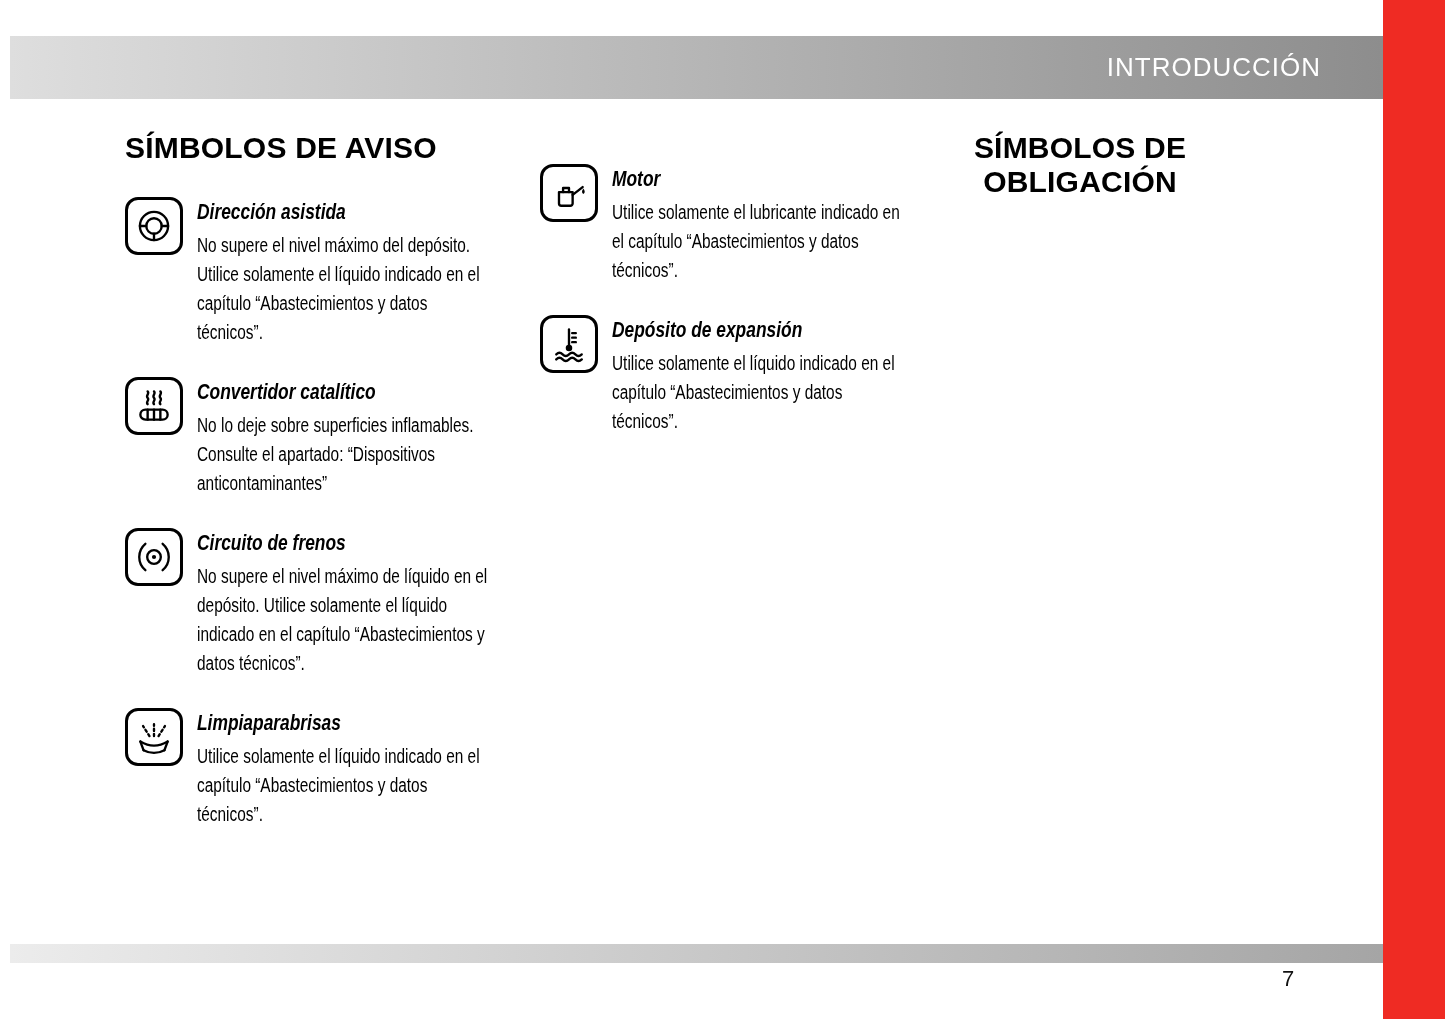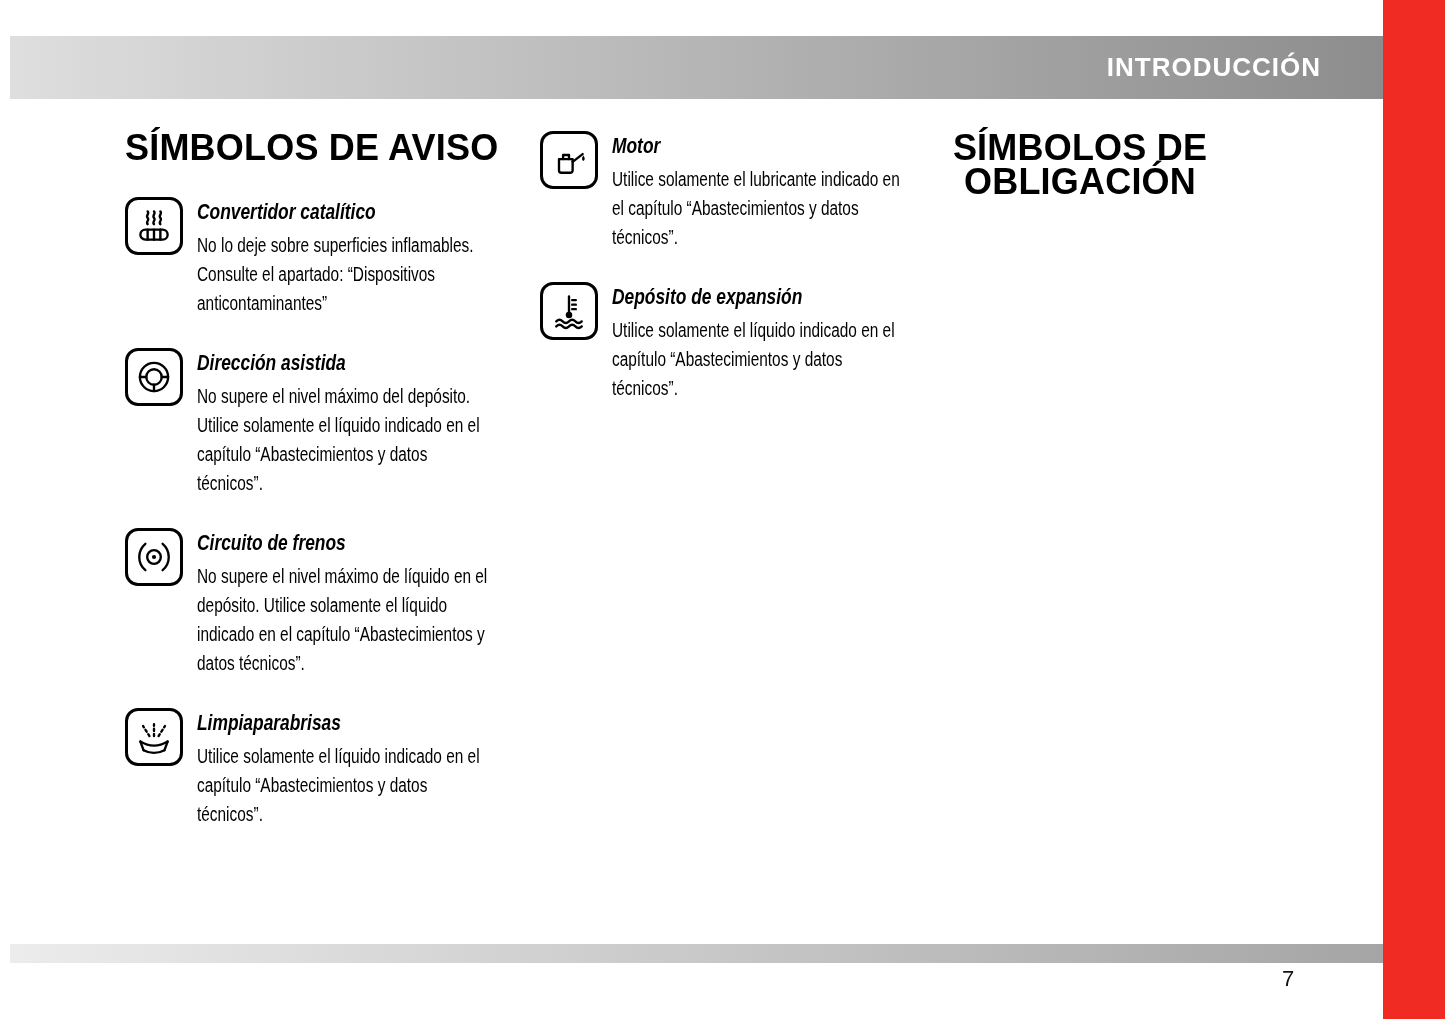--- a/index.html
+++ b/index.html
@@ -10,35 +10,35 @@
   .page { position:absolute; inset:0; background:#fff; }
 
   
   .red-band { position:absolute; top:0; right:0; width:62px; height:1019px;
     background:var(--accent-red,#ef2b23); }
 
   
   .top-bar { position:absolute; left:10px; top:36px; right:62px; height:63px;
     background:linear-gradient(to right, var(--bar-light,#dedede), var(--bar-dark,#8d8d8d));
     display:flex; align-items:center; justify-content:flex-end; padding-right:62px; box-sizing:border-box; }
-  .top-bar-title { color:#fff; font-weight:bold; font-size:26px; letter-spacing:1px; }
+  .top-bar-title { color:#fff; font-weight:normal; font-size:26px; letter-spacing:1px; }
 
   
   .bottom-bar { position:absolute; left:10px; right:62px; top:944px; height:19px;
     background:linear-gradient(to right, var(--bar-lighter,#ececec), var(--bar-mid,#a5a5a5)); }
   .page-number { position:absolute; top:966px; left:1268px; width:40px; text-align:center;
     font-size:22px; color:#111; }
 
   
   .col { position:absolute; top:131px; }
   .col-1 { left:125px; width:440px; }
-  .col-2 { left:540px; width:440px; }
+  .col-2 { left:540px; width:440px;margin-top:33px; }
   .col-3 { left:950px; width:260px; }
 
-  .section-title { font-weight:bold; font-size:36px; line-height:34px;
+  .section-title { font-weight:bold; font-size:30px; line-height:34px;
     letter-spacing:0.2px; color:#000; margin:0 0 32px 0; }
   .col-3 .section-title { margin-bottom:32px;text-align:center; }
 
   .item { display:flex; align-items:flex-start; gap:14px; margin-bottom:30px; }
 
   .icon-box { flex:0 0 58px; width:58px; height:58px; box-sizing:border-box;
     border:3.5px solid #000; border-radius:13px;
     display:flex; align-items:center; justify-content:center; background:#fff; }
   .icon-circle { flex:0 0 52px; width:52px; height:52px; box-sizing:border-box;
     border:3.5px solid #000; border-radius:50%; margin-left:5px;
@@ -64,44 +64,44 @@
   <div class="top-bar">
     <span class="top-bar-title">INTRODUCCIÓN</span>
   </div>
 
   <div class="col col-1">
     <h1 class="section-title">SÍMBOLOS DE AVISO</h1>
 
     <div class="item">
       <span class="icon-box">
         <svg class="glyph" viewBox="0 0 44 44" width="40" height="40">
+          <circle class="st" cx="22" cy="22" r="15.5"></circle>
+          <circle class="st" cx="22" cy="22" r="8.5"></circle>
+          <path class="st" d="M6.5 22 h7 M30.5 22 h7 M22 30.5 v7"></path>
+        </svg>
+      </span>
+      <div class="item-text">
+        <div class="item-title">Dirección asistida</div>
+        <div class="item-body">No supere el nivel máximo del depósito. Utilice solamente el líquido indicado en el capítulo “Abastecimientos y datos técnicos”.</div>
+      </div>
+    </div>
+
+    <div class="item">
+      <span class="icon-box">
+        <svg class="glyph" viewBox="0 0 44 44" width="40" height="40">
           <path class="st" d="M15 6 c2.5 2.5 -2.5 4.5 0 7 c2.5 2.5 -2.5 4.5 0 7"></path>
           <path class="st" d="M22 6 c2.5 2.5 -2.5 4.5 0 7 c2.5 2.5 -2.5 4.5 0 7"></path>
           <path class="st" d="M29 6 c2.5 2.5 -2.5 4.5 0 7 c2.5 2.5 -2.5 4.5 0 7"></path>
           <rect class="st" x="7" y="26" width="30" height="11" rx="5.5"></rect>
           <path class="st" d="M15 26 v11 M22 26 v11 M29 26 v11"></path>
         </svg>
       </span>
       <div class="item-text">
         <div class="item-title">Convertidor catalítico</div>
         <div class="item-body">No lo deje sobre superficies inflamables. Consulte el apartado: “Dispositivos anticontaminantes”</div>
-      </div>
-    </div>
-
-    <div class="item">
-      <span class="icon-box">
-        <svg class="glyph" viewBox="0 0 44 44" width="40" height="40">
-          <circle class="st" cx="22" cy="22" r="15.5"></circle>
-          <circle class="st" cx="22" cy="22" r="8.5"></circle>
-          <path class="st" d="M6.5 22 h7 M30.5 22 h7 M22 30.5 v7"></path>
-        </svg>
-      </span>
-      <div class="item-text">
-        <div class="item-title">Dirección asistida</div>
-        <div class="item-body">No supere el nivel máximo del depósito. Utilice solamente el líquido indicado en el capítulo “Abastecimientos y datos técnicos”.</div>
       </div>
     </div>
 
     <div class="item">
       <span class="icon-box">
         <svg class="glyph" viewBox="0 0 44 44" width="40" height="40">
           <path class="st" d="M12.5 7.5 a19 19 0 0 0 0 29"></path>
           <path class="st" d="M31.5 7.5 a19 19 0 0 1 0 29"></path>
           <circle class="st" cx="22" cy="22" r="7.5"></circle>
           <circle class="fl" cx="22" cy="22" r="2.3"></circle>

